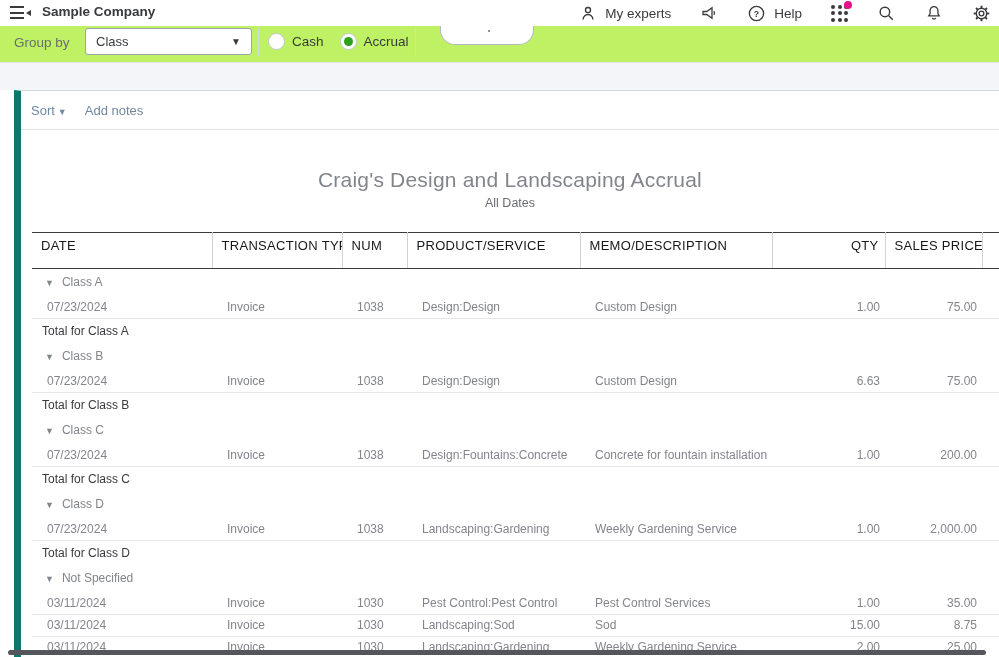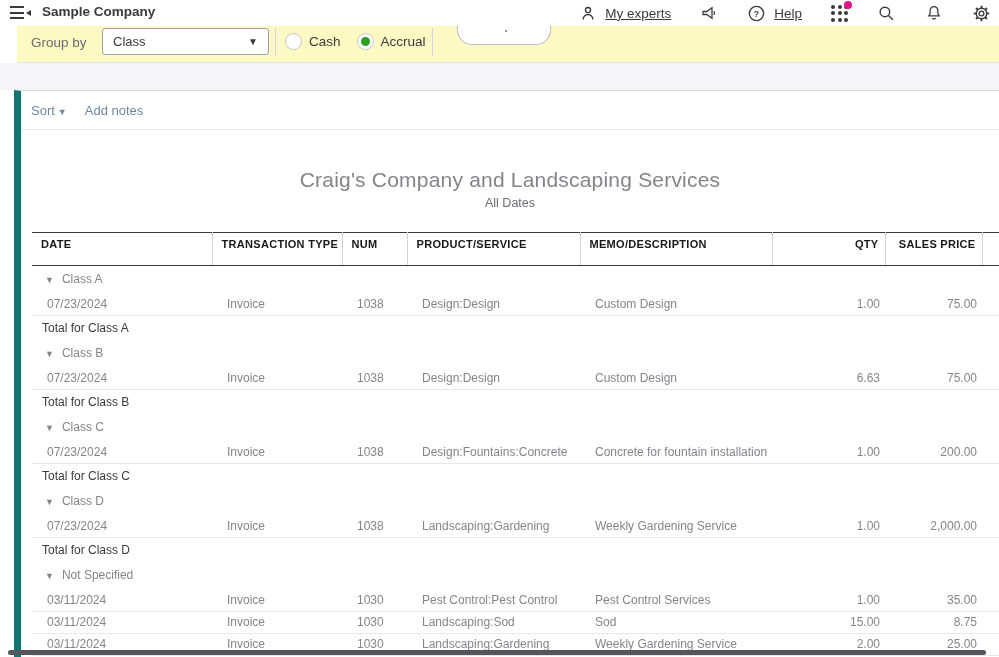--- a/index.html
+++ b/index.html
@@ -22,28 +22,28 @@
   .nav-toggle .tri {
     position: absolute; left: 16px; top: 3.5px; width: 0; height: 0;
     border-top: 3.5px solid transparent; border-bottom: 3.5px solid transparent;
     border-right: 5px solid #393a3d;
   }
   .company-name { position: absolute; left: 42px; top: 4px; font-size: 13.5px; font-weight: bold; }
   .topbar-right {
     position: absolute; right: 8px; top: 0; height: 26px;
     display: flex; align-items: center; gap: 29px;
   }
-  .tb-item { display: flex; align-items: center; gap: 8px; cursor: pointer; font-size: 13.5px; color: #393a3d; text-decoration: underline; }
+  .tb-item { display: flex; align-items: center; gap: 8px; cursor: pointer; font-size: 13.5px; color: #393a3d; }
   .tb-item svg { display: block; }
   .apps-wrap { position: relative; }
   .apps-grid { display: grid; grid-template-columns: repeat(3, 4px); grid-gap: 2.5px; }
   .apps-grid i { width: 4px; height: 4px; border-radius: 50%; background: #393a3d; }
   .apps-badge { position: absolute; right: -4px; top: -4px; width: 8px; height: 8px; border-radius: 50%; background: #e3128a; }
   
-  .toolbar { position: absolute; top: 26px; left: 17px; right: 0; height: 37px; background: #fef9c3; border-bottom: 1px solid #e1e3e6; }
+  .toolbar { position: absolute; top: 26px; left: 0; right: 0; height: 37px; background: #bef264; border-bottom: 1px solid #e1e3e6; }
   .groupby-label { position: absolute; left: 14px; top: 9px; font-size: 13.5px; color: #6b6c72; }
   .groupby-select {
     position: absolute; left: 85px; top: 2px; width: 167px; height: 27px;
     border: 1px solid #9ea2a8; border-radius: 3px; background: #fff;
     display: flex; align-items: center; justify-content: space-between;
     padding: 12px 10px; font-size: 13px; cursor: pointer;
   }
   .caret-down { font-size: 10px; color: #393a3d; }
   .v-divider { position: absolute; top: 2px; width: 1px; height: 28px; background: #d4d7dc; }
   .radio-group { position: absolute; left: 268px; top: 7px; display: flex; align-items: center; gap: 16px; font-size: 13.5px; }
@@ -78,21 +78,21 @@
   .report-title { margin-top: 15px; font-size: 13.5px; font-weight: bold; color: #393a3d; }
   .report-dates { margin-top: 4px; font-size: 12.5px; color: #6b6c72; }
   
   table.report {
     margin-left: 11px; margin-top: 22px; width: calc(100% - 11px);
     border-collapse: collapse; table-layout: fixed; font-size: 12px;
   }
   table.report th {
     border-top: 1px solid #393a3d; border-bottom: 1px solid #393a3d;
     border-right: 1px solid #d0d3d6;
-    font-size: 11px; font-weight: bold; color: #17181a; text-align: left;
+    font-size: 13px; font-weight: normal; color: #17181a; text-align: left;
     padding: 5px 6px 15px 9px; letter-spacing: 0.3px; white-space: nowrap; overflow: hidden;
   }
   table.report th:last-child { border-right: none; }
   table.report th.num { text-align: right; }
   table.report td { white-space: nowrap; overflow: hidden; }
   tr.group-row td { padding: 6px 0 3px 13px; color: #82858a; }
   tr.group-row .grp-caret { font-size: 9px; color: #82858a; margin-right: 8px; cursor: pointer; }
   tr.data-row { color: #83858b; cursor: pointer; }
   tr.data-row td { padding: 3px 6px 4px 15px; border-bottom: 1px solid #e5e7ea; }
   tr.data-row.first td { padding-top: 8px; }
@@ -230,21 +230,21 @@
 
 <div class="gray-strip"></div>
 
 <div class="card">
   <div class="controls-row">
     <span class="link sort-link"><span>Sort</span><span class="caret-down">▼</span></span>
     <span class="link">Add notes</span>
   </div>
 
   <div class="report-header">
-    <div class="report-company">Craig's Company and Landscaping Services</div>
+    <div class="report-company">Craig's Design and Landscaping Accrual</div>
     <div class="report-dates">All Dates</div>
   </div>
 
   <table class="report">
     <colgroup>
       <col style="width:180px">
         <col style="width:130px">
         <col style="width:65px">
         <col style="width:173px">
       <col style="width:192px">

